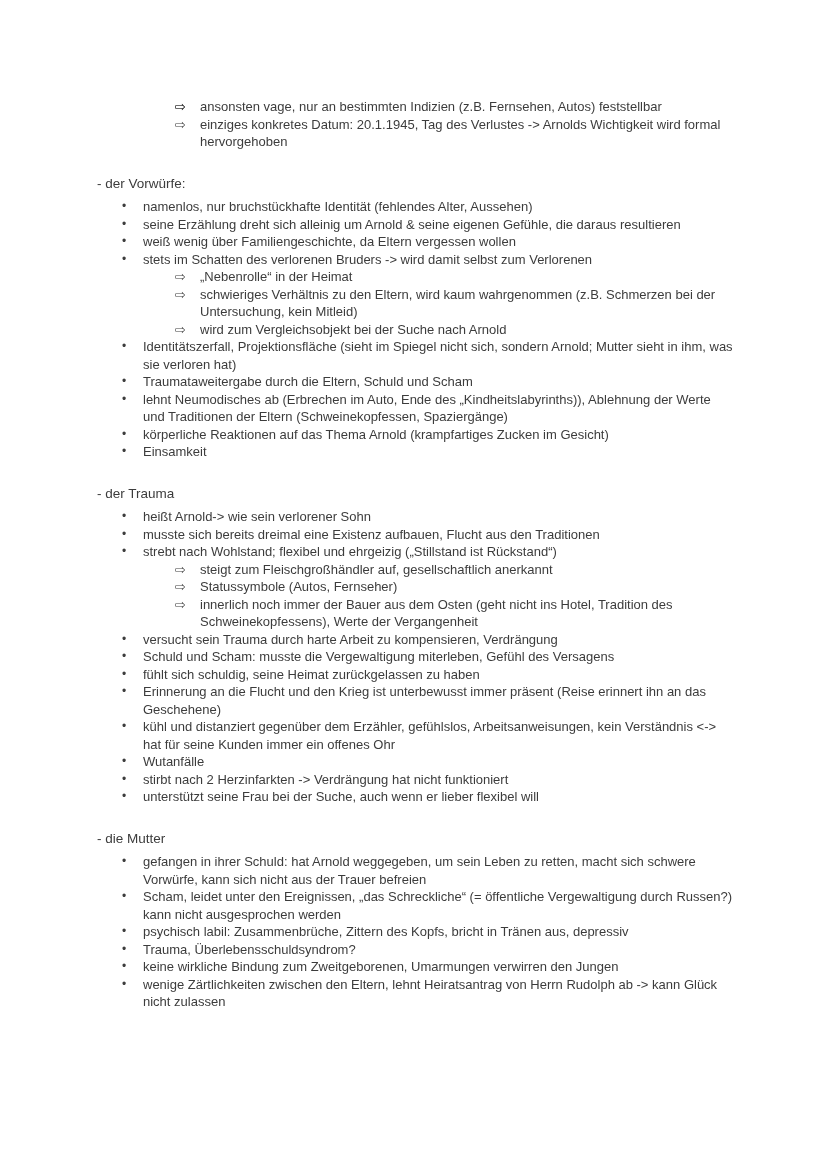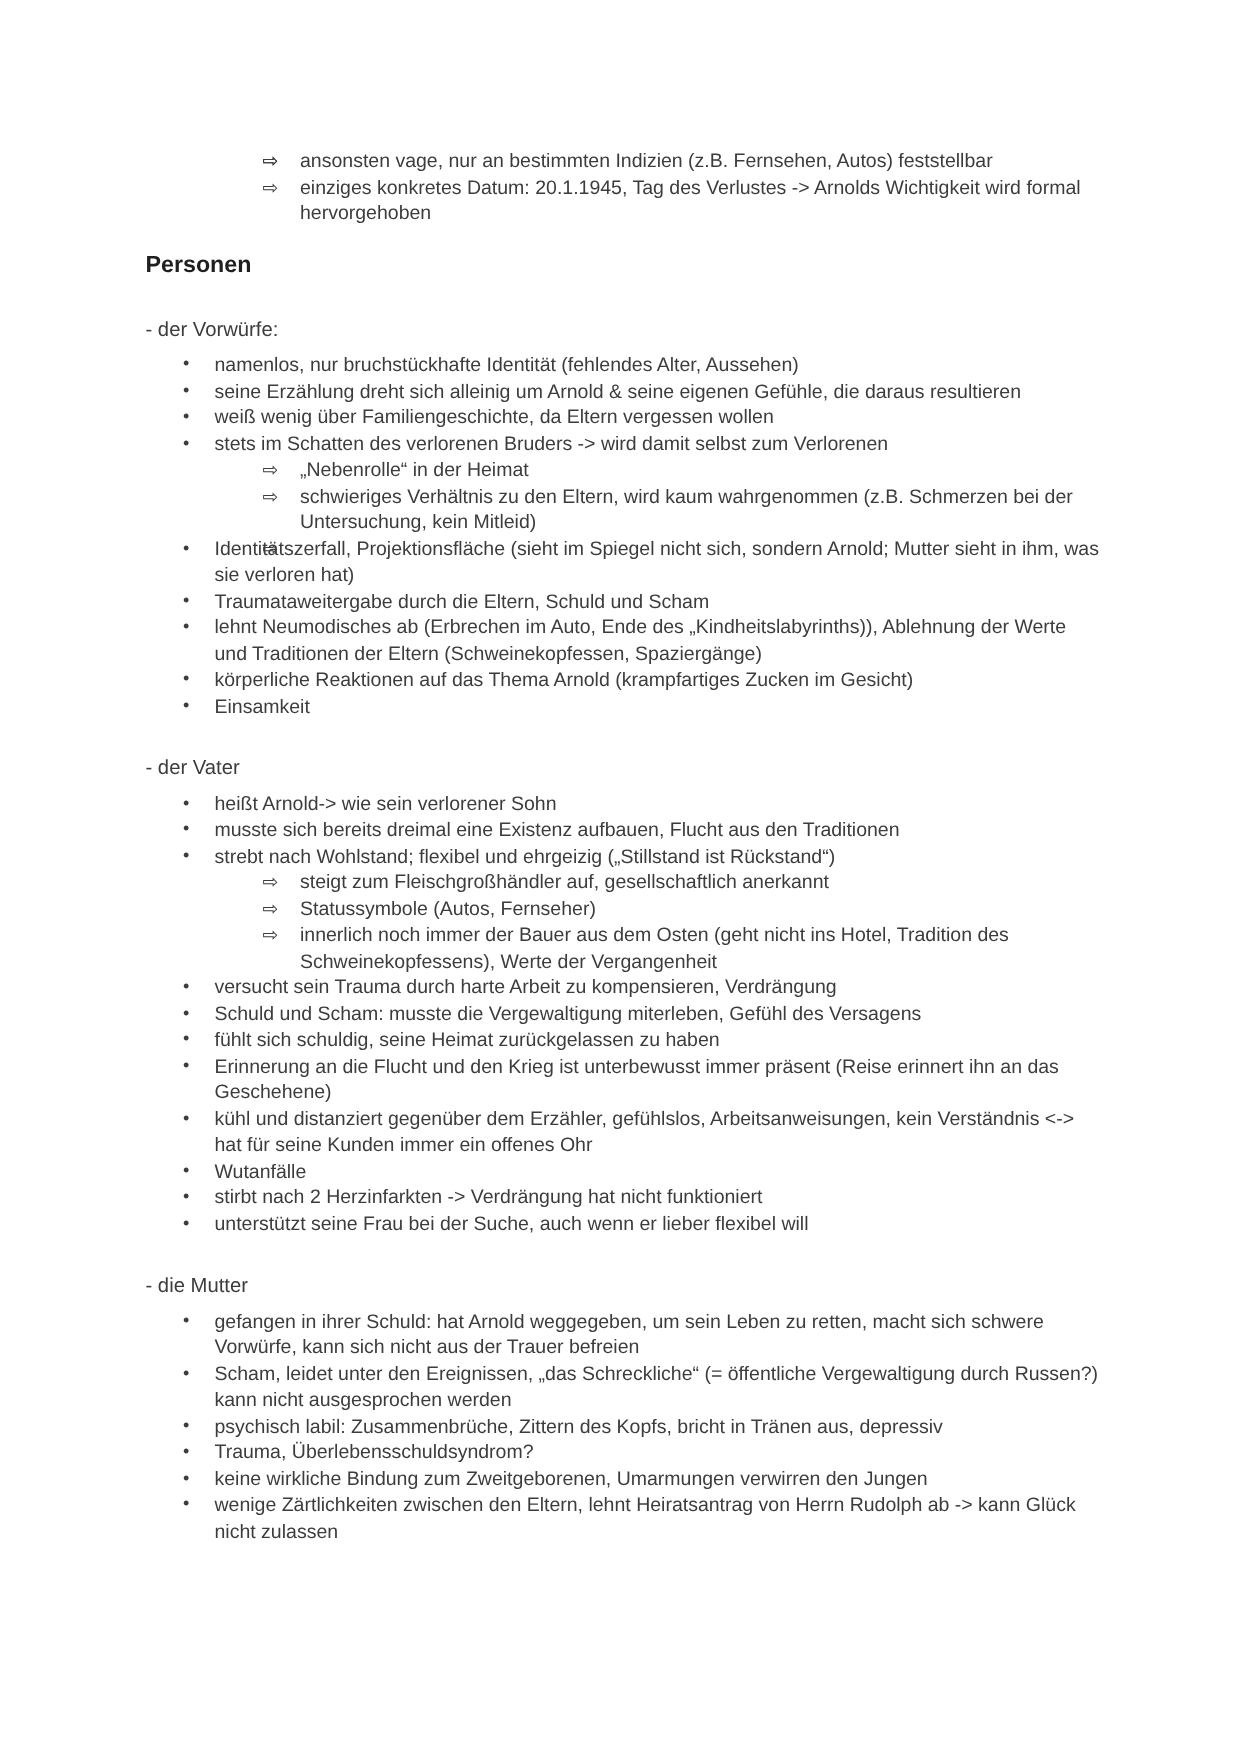--- a/index.html
+++ b/index.html
@@ -71,21 +71,20 @@
         <div class="li l2">
           <span class="marker">⇨</span>
           <span class="txt">ansonsten vage, nur an bestimmten Indizien (z.B. Fernsehen, Autos) feststellbar</span>
         </div>
         <div class="li l2">
           <span class="marker">⇨</span>
           <span class="txt">einziges konkretes Datum: 20.1.1945, Tag des Verlustes -&gt; Arnolds Wichtigkeit wird formal hervorgehoben</span>
         </div>
       </div>
 
-    <div class="doc-heading">Personen</div>
 
     <div class="section-title">- der Vorwürfe:</div>
     <div class="list">
         <div class="li l1">
           <span class="marker">•</span>
           <span class="txt">namenlos, nur bruchstückhafte Identität (fehlendes Alter, Aussehen)</span>
         </div>
         <div class="li l1">
           <span class="marker">•</span>
           <span class="txt">seine Erzählung dreht sich alleinig um Arnold &amp; seine eigenen Gefühle, die daraus resultieren</span>
@@ -101,20 +100,21 @@
         <div class="li l2">
           <span class="marker">⇨</span>
           <span class="txt">„Nebenrolle“ in der Heimat</span>
         </div>
         <div class="li l2">
           <span class="marker">⇨</span>
           <span class="txt">schwieriges Verhältnis zu den Eltern, wird kaum wahrgenommen (z.B. Schmerzen bei der Untersuchung, kein Mitleid)</span>
         </div>
         <div class="li l2">
           <span class="marker">⇨</span>
+          <span class="txt">wird zum Vergleichsobjekt bei der Suche nach Arnold</span>
         </div>
         <div class="li l1">
           <span class="marker">•</span>
           <span class="txt">Identitätszerfall, Projektionsfläche (sieht im Spiegel nicht sich, sondern Arnold; Mutter sieht in ihm, was sie verloren hat)</span>
         </div>
         <div class="li l1">
           <span class="marker">•</span>
           <span class="txt">Traumataweitergabe durch die Eltern, Schuld und Scham</span>
         </div>
         <div class="li l1">
@@ -124,21 +124,21 @@
         <div class="li l1">
           <span class="marker">•</span>
           <span class="txt">körperliche Reaktionen auf das Thema Arnold (krampfartiges Zucken im Gesicht)</span>
         </div>
         <div class="li l1">
           <span class="marker">•</span>
           <span class="txt">Einsamkeit</span>
         </div>
       </div>
 
-    <div class="section-title">- der Vater</div>
+    <div class="section-title">- der Trauma</div>
     <div class="list">
         <div class="li l1">
           <span class="marker">•</span>
           <span class="txt">heißt Arnold-&gt; wie sein verlorener Sohn</span>
         </div>
         <div class="li l1">
           <span class="marker">•</span>
           <span class="txt">musste sich bereits dreimal eine Existenz aufbauen, Flucht aus den Traditionen</span>
         </div>
         <div class="li l1">

